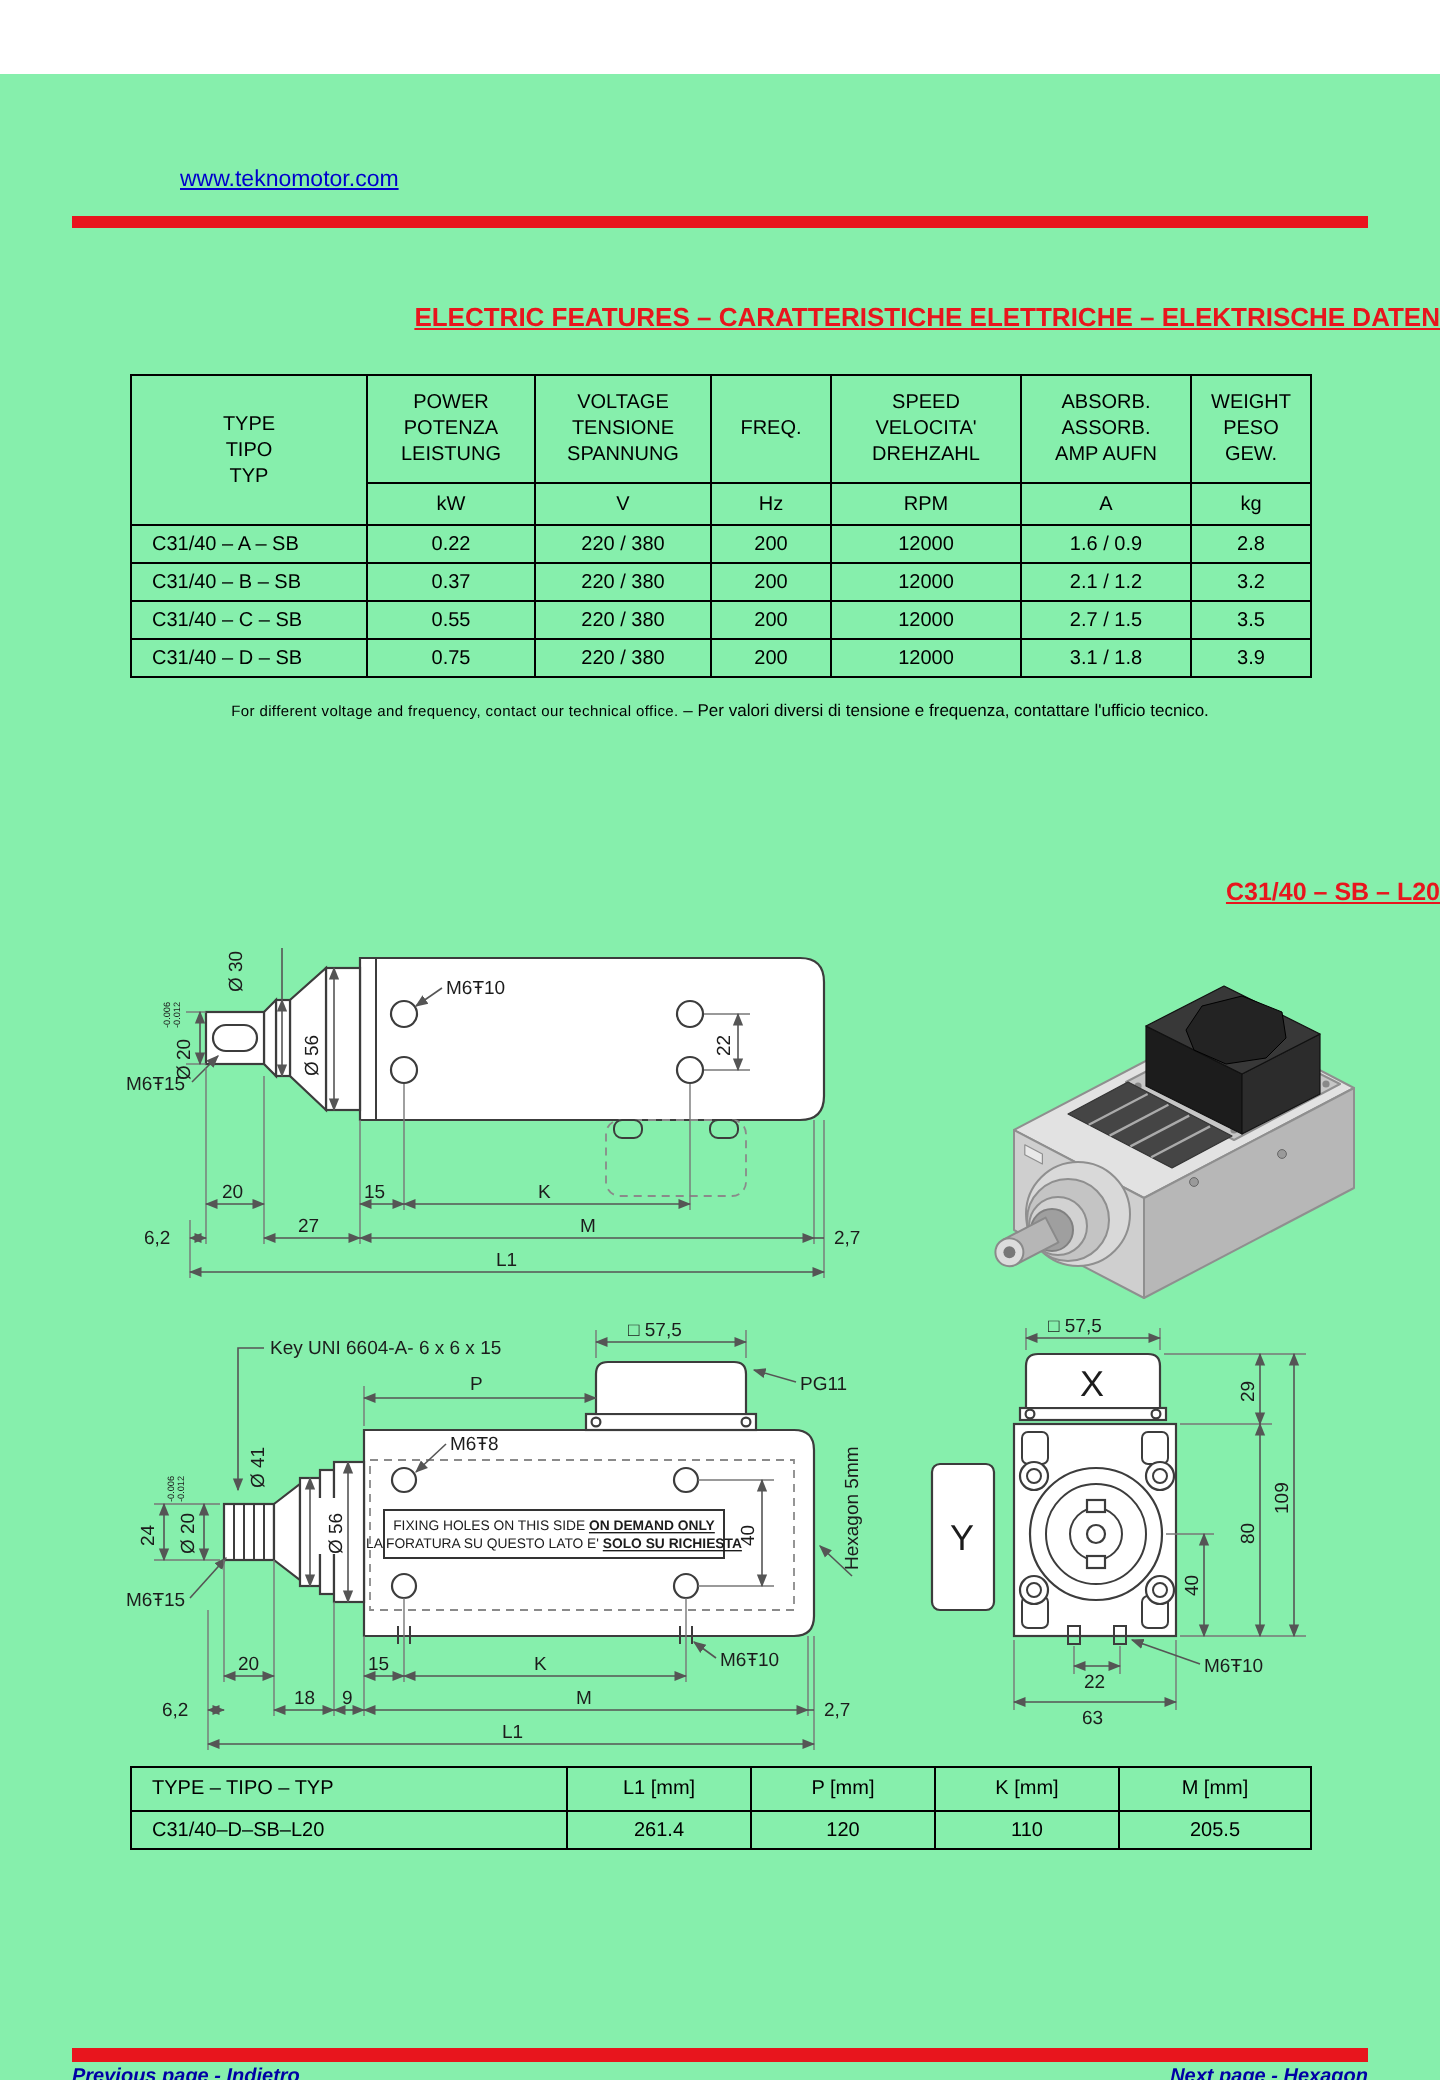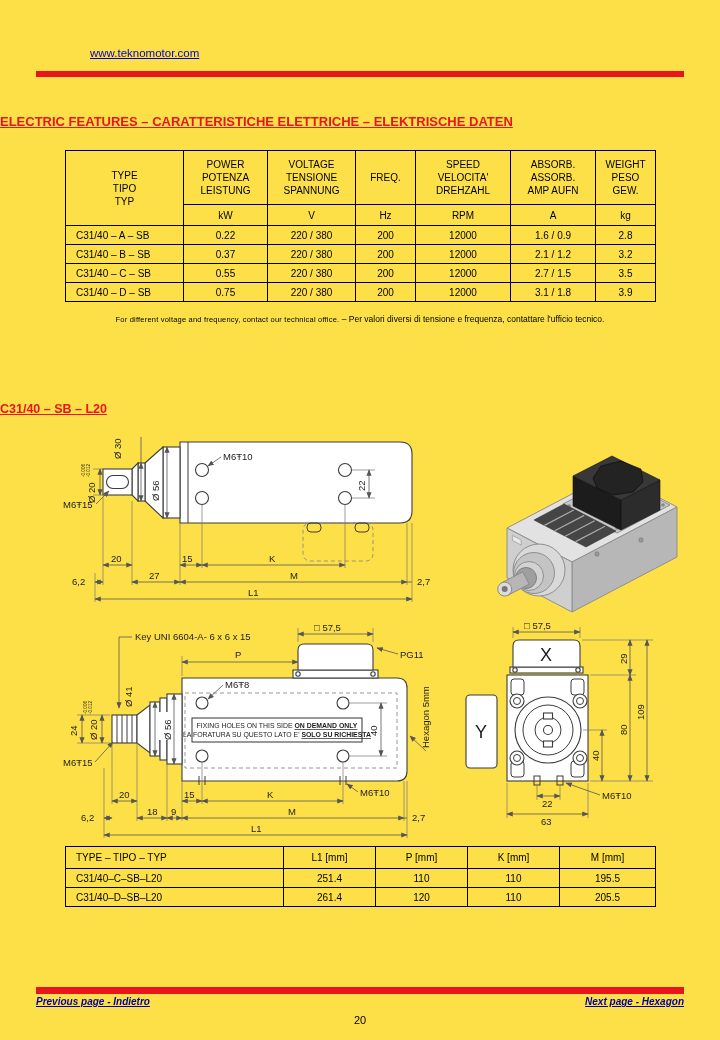--- a/index.html
+++ b/index.html
@@ -1,26 +1,26 @@
 <!DOCTYPE html>
 <html><head>
 <meta charset="utf-8">
 <style>
   * { margin:0; padding:0; box-sizing:border-box; }
   html,body { background:#fff; }
   body { width:720px; height:1040px; position:relative; font-family:"Liberation Sans",sans-serif; color:#000; }
-  .page { position:absolute; inset:0; background:#fde047; overflow:hidden; }
+  .page { position:absolute; inset:0; background:#86efac; overflow:hidden;margin-top:37px; }
 
   .hd-link { position:absolute; left:90px; top:47px; font-size:11.5px; color:#0000cc; text-decoration:underline; }
   .title { position:absolute; right:36px; top:22px; font-size:36px; font-weight:bold; letter-spacing:3px; color:#db1b21; }
   .bar { position:absolute; left:36px; width:648px; height:6px; background:#e8151d; }
   .bar-top { top:71px; }
   .bar-bot { top:987px; height:7px; }
 
-  .rhead { position:absolute; left:0; width:100%; text-align:left; color:#e8151d; font-weight:bold; text-decoration:underline; }
+  .rhead { position:absolute; left:0; width:100%; text-align:right; color:#e8151d; font-weight:bold; text-decoration:underline; }
   .rh1 { top:114px; font-size:13px; }
   .rh2 { top:352px; font-size:13px; }
   .rh3 { top:402px; font-size:12.5px; }
 
   table.tbl { position:absolute; left:65px; width:590px; border-collapse:collapse; table-layout:fixed; font-size:10px; }
   table.tbl td { border:1px solid #000; text-align:center; vertical-align:middle; line-height:1.3; }
   .etbl { top:150px; }
   .etbl tr.hrow td { height:54px; }
   .etbl tr.urow td { height:21px; }
   .etbl tr.drow td { height:19px; }
@@ -441,27 +441,20 @@
       </colgroup>
     <tbody>
         <tr class="hrow">
       <td class="lft">TYPE – TIPO –  TYP</td>
       <td>L1 [mm]</td>
       <td>P [mm]</td>
       <td>K [mm]</td>
       <td>M [mm]</td>
     </tr>
     <tr class="drow">
-          <td class="lft">C31/40–C–SB–L20</td>
-          <td>251.4</td>
-          <td>110</td>
-          <td>110</td>
-          <td>195.5</td>
-        </tr>
-    <tr class="drow">
           <td class="lft">C31/40–D–SB–L20</td>
           <td>261.4</td>
           <td>120</td>
           <td>110</td>
           <td>205.5</td>
         </tr>
   </tbody>
     </table>
 
   <div class="bar bar-bot"></div>

